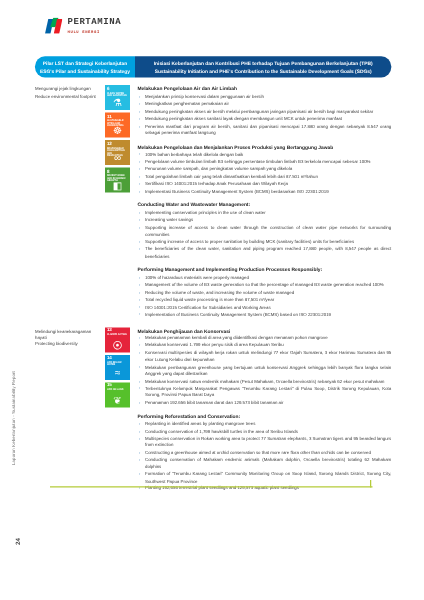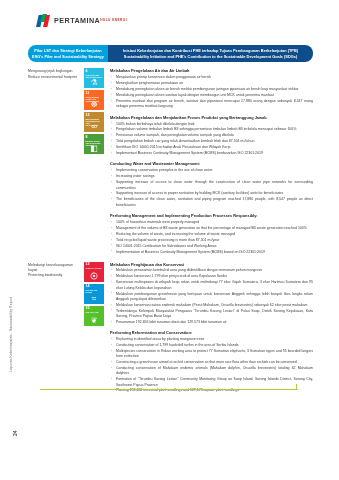--- a/index.html
+++ b/index.html
@@ -31,21 +31,21 @@
   .lm-green {
     left: 4px; top: 0px; width: 7px; height: 8px;
     background: #00a551;
     clip-path: polygon(38% 0, 100% 0, 62% 100%, 0 100%);
   }
   .lm-red {
     left: 7px; top: 1px; width: 7px; height: 12px;
     background: #ed1c24;
     clip-path: polygon(38% 0, 100% 0, 62% 100%, 0 100%);
   }
-  .logo-text { display: flex; flex-direction: row; line-height: 1; }
+  .logo-text { display: flex; flex-direction: column; line-height: 1; font-family: Liberation Mono, monospace; }
   .logo-name {
     font-size: 7.2px; font-weight: bold; letter-spacing: .45px;
     color: #3a3a3a;
   }
   .logo-sub {
     font-size: 3.1px; font-weight: bold; letter-spacing: .5px;
     color: #c0392b; margin-top: 1.6px;
   }
 
   

